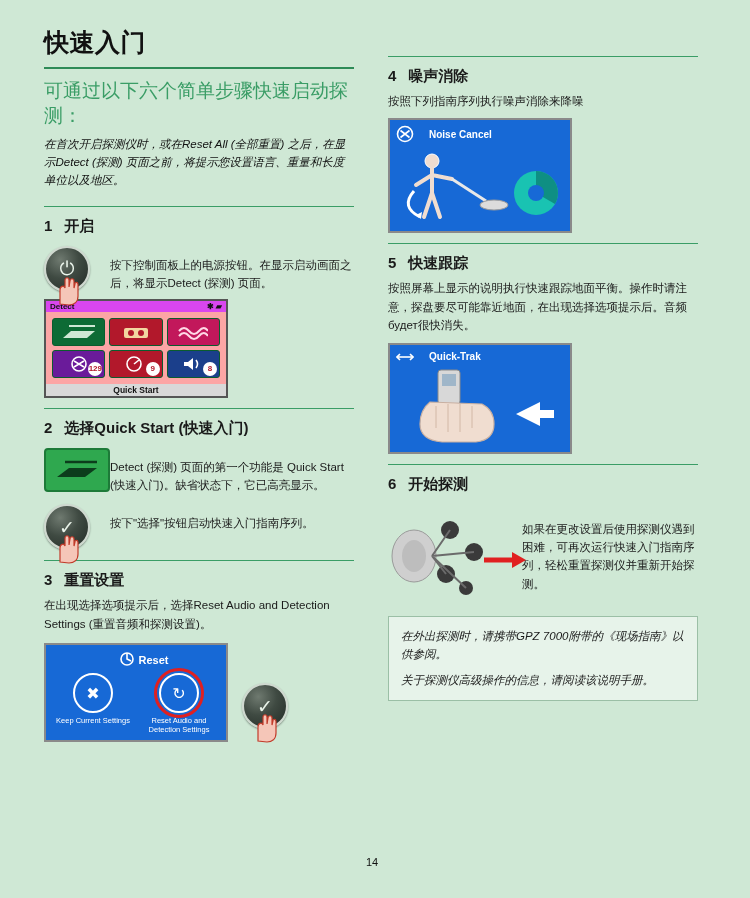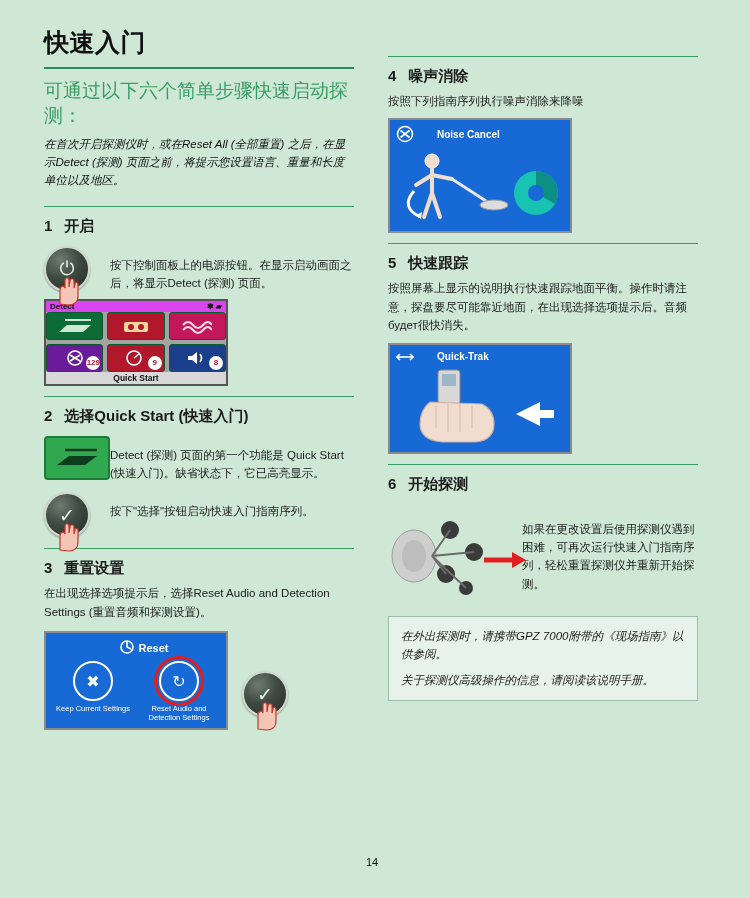--- a/index.html
+++ b/index.html
@@ -151,21 +151,22 @@
     background: #d946ef;
     color: #111;
     padding: 1px 4px;
     font-size: 8px;
     font-weight: bold;
   }
   .ds-grid {
     display: grid;
     grid-template-columns: repeat(3, 1fr);
     gap: 4px;
-    background: #a3a3a3;
+    padding: 6px;
+    background: #fca5a5;
   }
   .ds-cell {
     height: 26px;
     border: 1px solid #0a5c2e;
     border-radius: 3px;
     background: #cfe8d5;
     display: flex;
     align-items: center;
     justify-content: center;
     position: relative;
@@ -220,21 +221,21 @@
     width: 180px;
     background: #1769d6;
     border: 2px solid #8a8a8a;
     color: #fff;
     margin: 8px 0 10px 0;
     position: relative;
   }
   .bp-head {
     display: flex;
     align-items: center;
-    gap: 23px;
+    gap: 15px;
     padding: 5px 6px 2px 6px;
     font-size: 10px;
     font-weight: bold;
   }
   .bp-body {
     height: 86px;
     position: relative;
   }
 
   .reset-panel {

